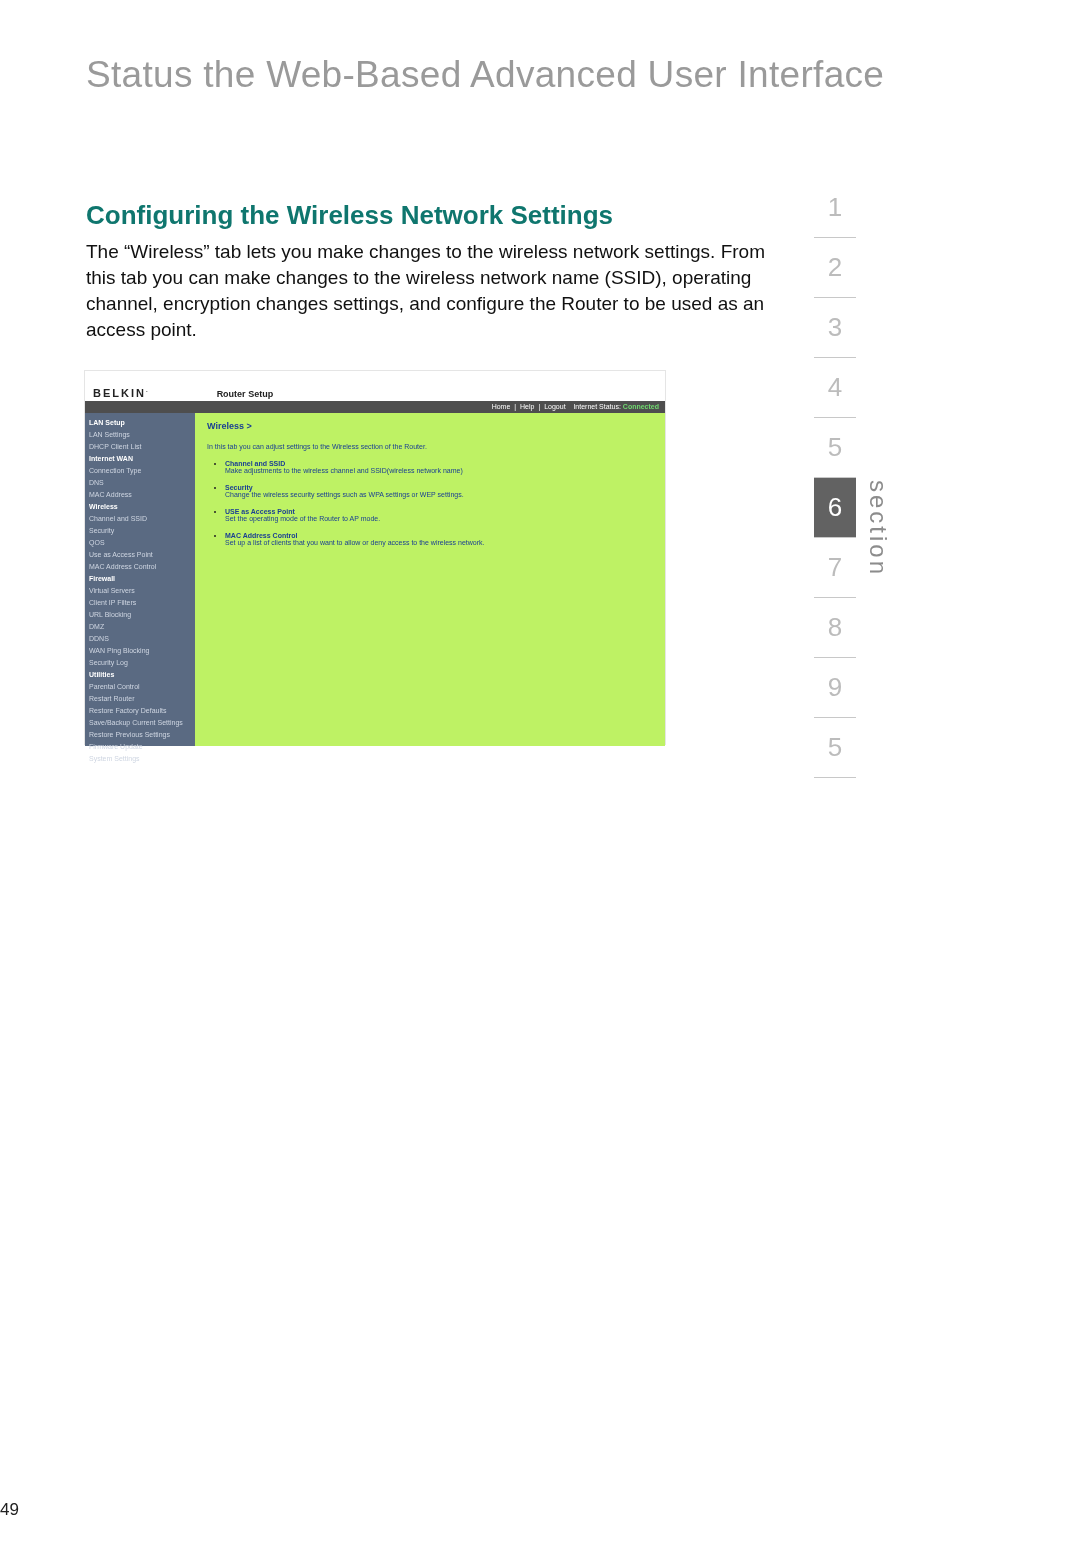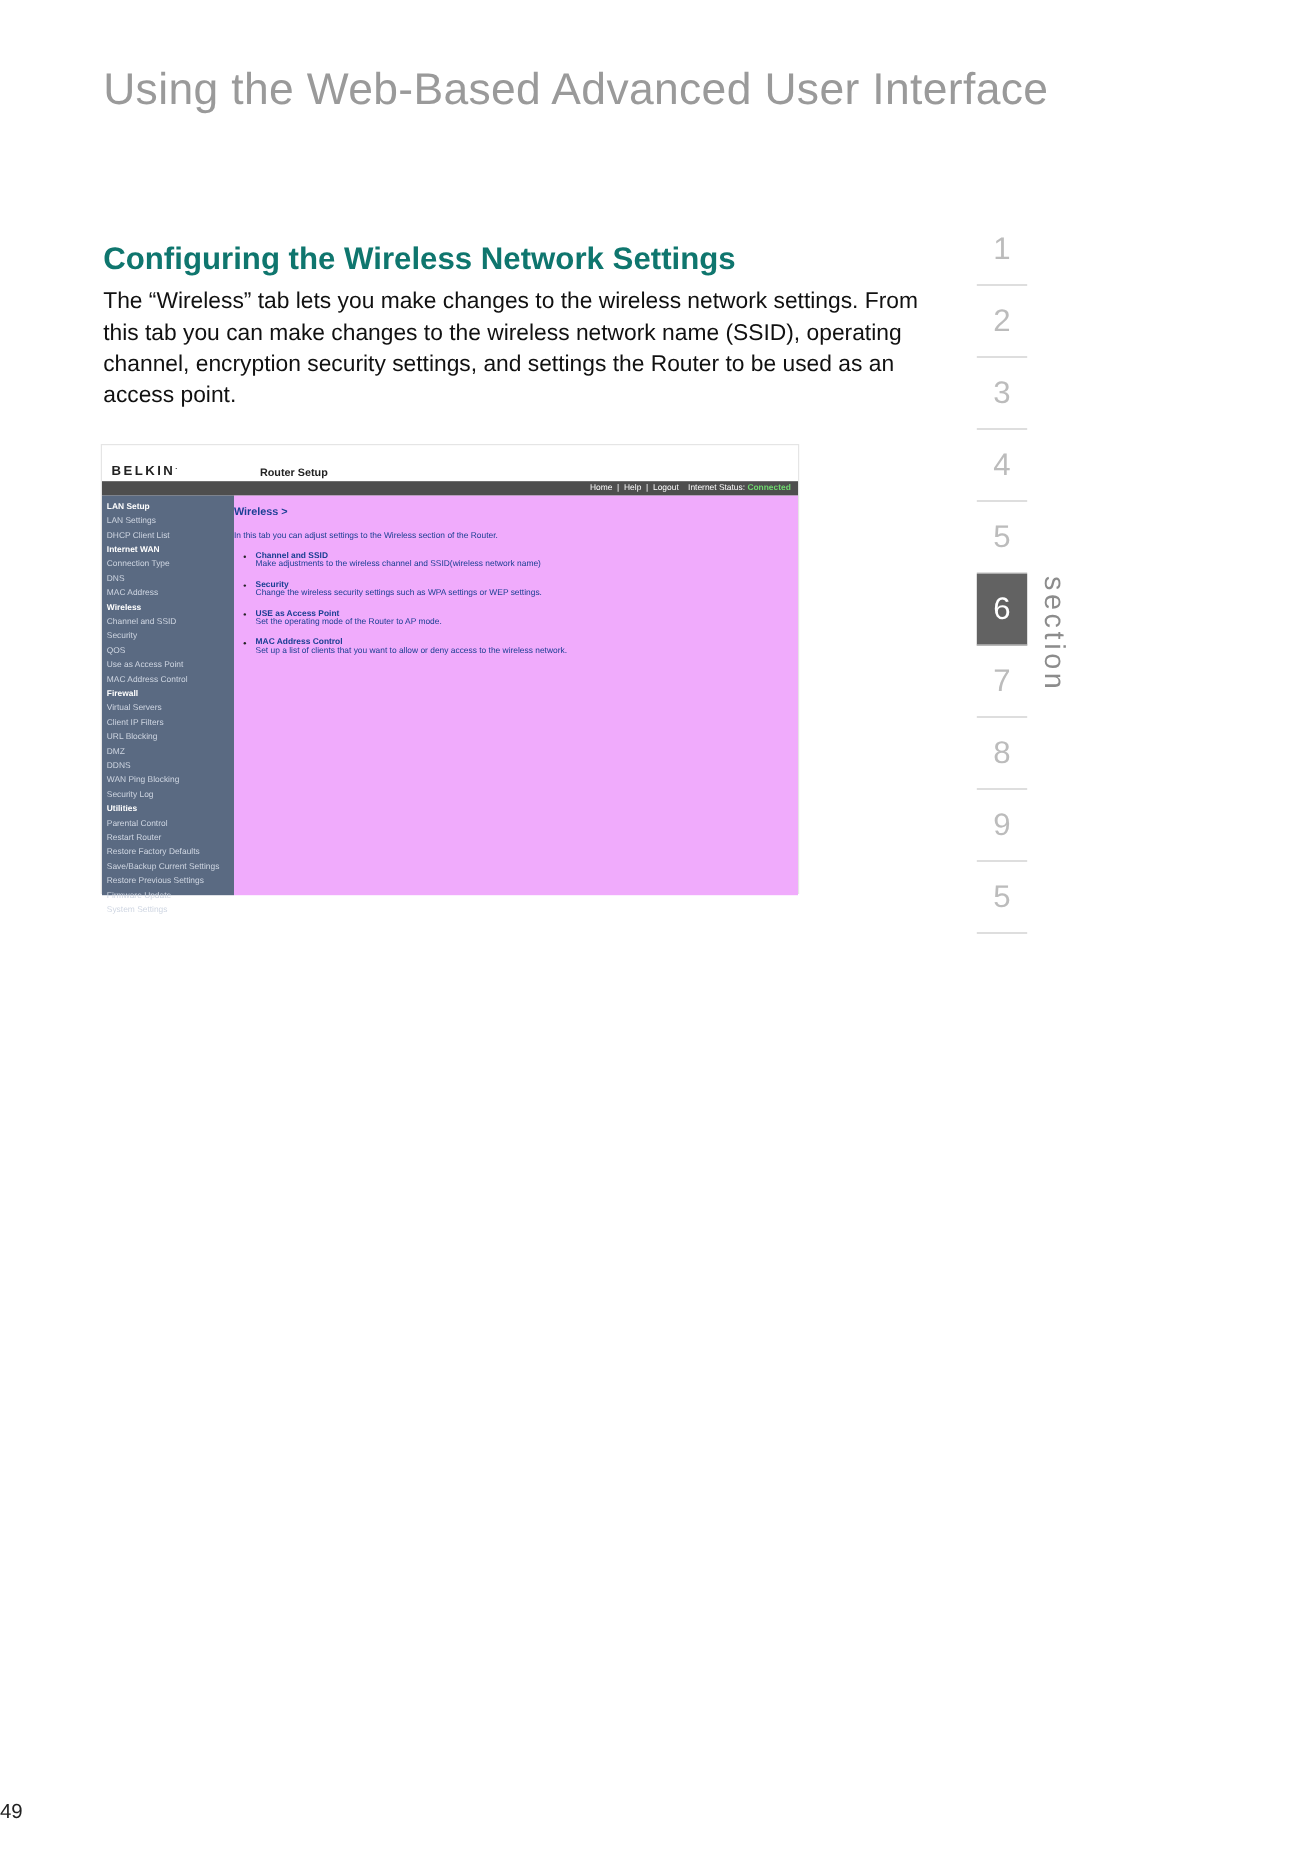--- a/index.html
+++ b/index.html
@@ -136,22 +136,22 @@
     line-height: 12px;
     white-space: nowrap;
     cursor: pointer;
   }
   .router-sidebar .side-item.header {
     font-weight: bold;
     color: #fff;
   }
   .router-main {
     flex: 1;
-    padding: 8px 0;
-    background: #f0abfc;
+    padding: 8px 12px;
+    background: #bef264;
     color: #1a3f93;
   }
   .router-main .crumb {
     font-size: 9px;
     font-weight: bold;
   }
   .router-main .main-desc {
     font-size: 7px;
     color: #1a3f93;
     margin: 12px 0 10px 0;
@@ -172,23 +172,23 @@
   }
   .router-main li .bd {
     display: block;
     color: #1a3f93;
     font-weight: normal;
   }
 </style>
 </head>
 <body>
 
-<div class="page-header">Using the Web-Based Advanced User Interface</div>
+<div class="page-header">Status the Web-Based Advanced User Interface</div>
 <div class="section-title">Configuring the Wireless Network Settings</div>
-<div class="body-text">The “Wireless” tab lets you make changes to the wireless network settings. From this tab you can make changes to the wireless network name (SSID), operating channel, encryption security settings, and settings the Router to be used as an access point.</div>
+<div class="body-text">The “Wireless” tab lets you make changes to the wireless network settings. From this tab you can make changes to the wireless network name (SSID), operating channel, encryption changes settings, and configure the Router to be used as an access point.</div>
 
 <div class="section-nav" id="section-nav">
     <div class="num">1</div>
     <div class="num">2</div>
     <div class="num">3</div>
     <div class="num">4</div>
     <div class="num">5</div>
     <div class="num active">6</div>
     <div class="num">7</div>
     <div class="num">8</div>

